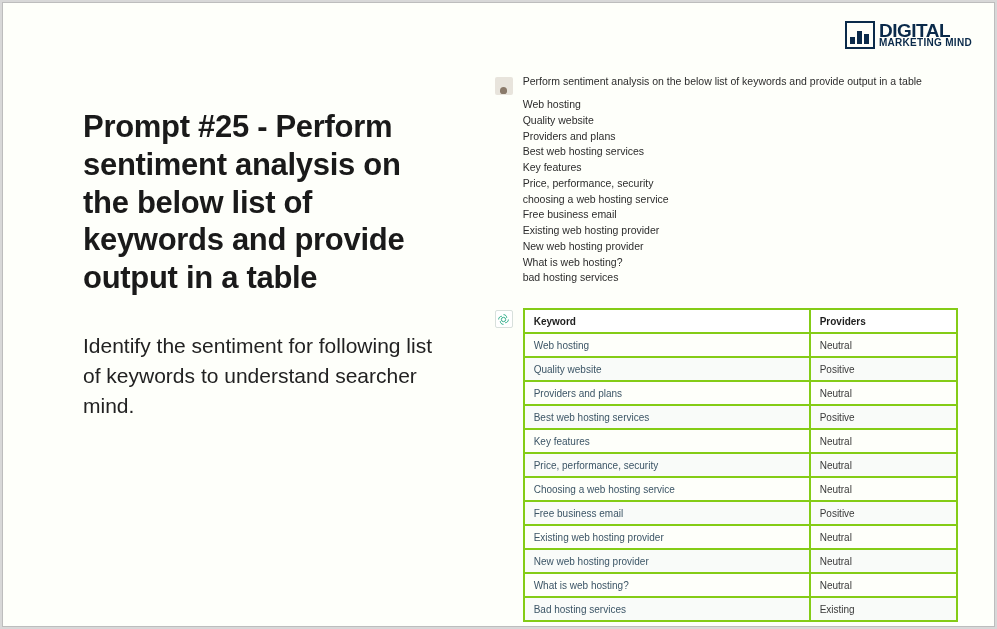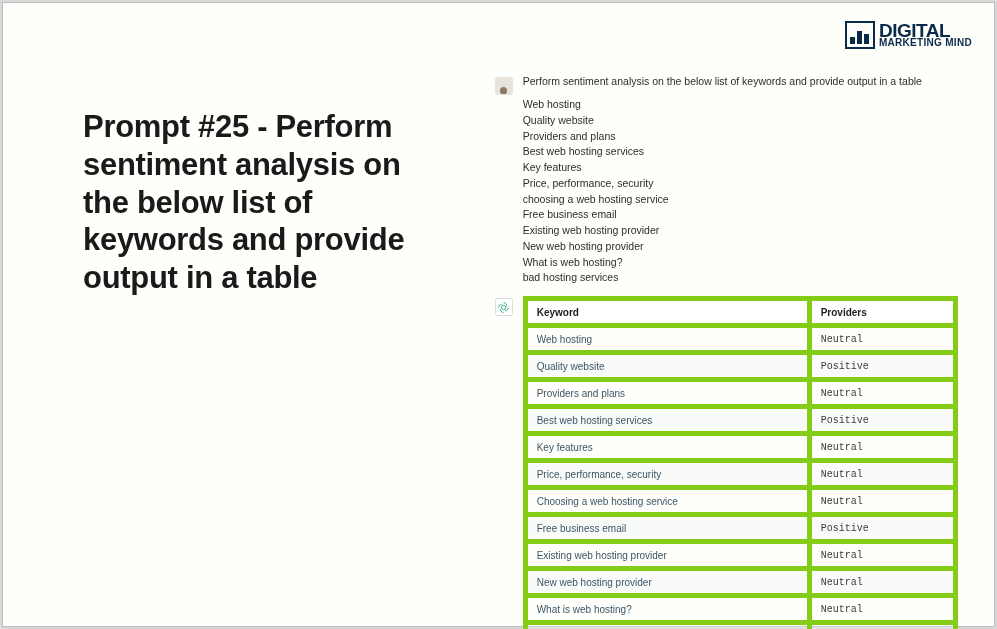--- a/index.html
+++ b/index.html
@@ -72,21 +72,21 @@
       width: 52%;
       padding: 68px 30px 20px 10px;
       font-size: 10.5px;
     }
     .chat-block {
       display: flex;
       gap: 10px;
       padding: 4px 6px;
     }
     .user-block {
-      margin-bottom: 2px;
+      margin-bottom: 14px;
     }
     .avatar {
       width: 18px;
       height: 18px;
       flex-shrink: 0;
       border-radius: 2px;
       margin-top: 2px;
     }
     .avatar-user {
       background: #e8e4dc;
@@ -116,31 +116,31 @@
     .keyword-list div { line-height: 1.5; }
     .table-wrap {
       width: 100%;
     }
     table {
       width: 100%;
       border-collapse: collapse;
       font-size: 10px;
     }
     th, td {
-      border: 5px solid #84cc16;
+      border: 2px solid #84cc16;
       padding: 5.5px 9px;
       text-align: left;
     }
     th {
       font-weight: 700;
       color: #1d1d1d;
       background: #fff;
     }
     td:first-child { width: 66%; color: #3c5566; }
-    td:last-child { color: #3a3a3a; font-family: Liberation Mono, monospace; }
+    td:last-child { color: #3a3a3a; }
     tbody tr:nth-child(even) { background: rgba(240,243,246,0.35); }
   </style>
 </head>
 <body>
 
 <div class="slide">
 
   <div class="logo">
     <div class="logo-icon">
       <div class="bar bar1"></div>
@@ -148,20 +148,21 @@
       <div class="bar bar3"></div>
     </div>
     <div class="logo-text">
       <div class="logo-main">DIGITAL</div>
       <div class="logo-sub">MARKETING MIND</div>
     </div>
   </div>
 
   <div class="left-col">
     <h1 class="title">Prompt #25 - Perform sentiment analysis on the below list of keywords and provide output in a table</h1>
+    <p class="subtitle">Identify the sentiment for following list of keywords to understand searcher mind.</p>
   </div>
 
   <div class="right-col">
 
     <div class="chat-block user-block">
       <div class="avatar avatar-user"></div>
       <div class="chat-content">
         <div class="prompt-line">Perform sentiment analysis on the below list of keywords and provide output in a table</div>
         <div class="keyword-list" id="kw-list">
             <div>Web hosting</div>

